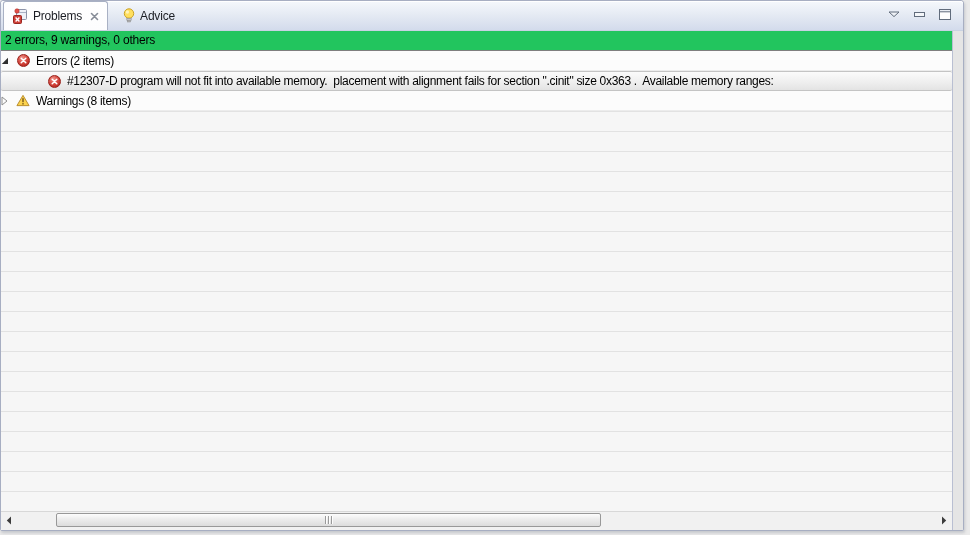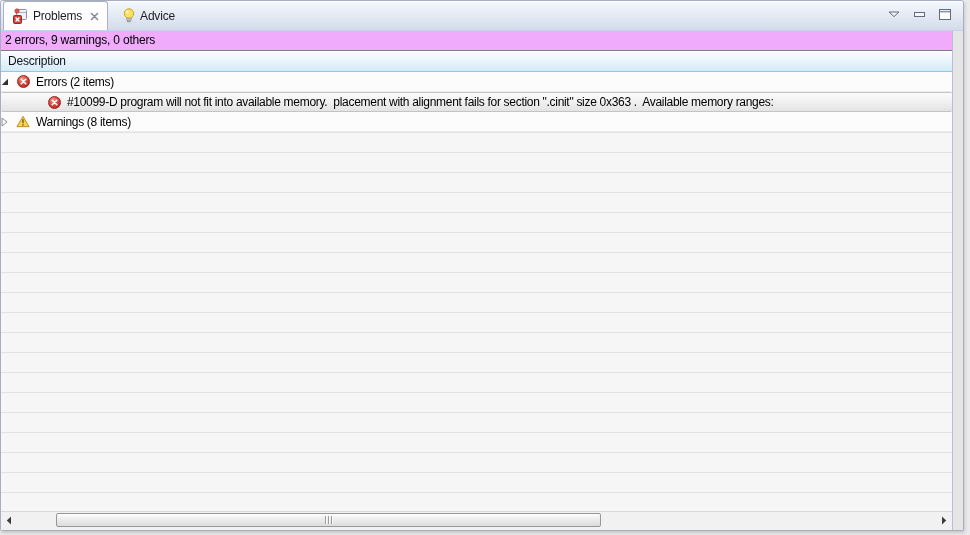--- a/index.html
+++ b/index.html
@@ -64,21 +64,21 @@
   .body{flex:1;display:flex;flex-direction:row;min-height:0;}
   .main{flex:1;display:flex;flex-direction:column;min-width:0;background:#fff;}
   .gutter{
     flex:0 0 10px;
     background:#e5e5e5;
     border-left:1px solid #b9bfd2;
   }
   
   .summary{
     flex:0 0 19px;height:19px;
-    background:#f0abfc;
+    background:#22c55e;
     border-bottom:1px solid #7f7f7f;
     font-size:12px;letter-spacing:-0.2px;color:#000;
     line-height:18px;padding-left:4px;
     white-space:pre;overflow:hidden;
   }
   
   .colhead{
     flex:0 0 21px;height:21px;
     background:linear-gradient(to bottom,#fbfdff 0%,#eaf5fc 45%,#d5eaf9 100%);
     border-bottom:1px solid #8ec8ed;
@@ -207,23 +207,20 @@
           </svg>
         </span>
       </div>
     </div>
 
     <div class="body">
       <div class="main">
 
         <div class="summary">2 errors, 9 warnings, 0 others</div>
 
-        <div class="colhead">
-          <span>Description</span>
-        </div>
 
         <div class="tree">
 
           <div class="row lvl0">
             <span class="twisty">
               <svg width="8" height="8" viewBox="0 0 8 8">
                 <polygon points="7,0.8 7,7 0.8,7" fill="#2f2f2f"></polygon>
               </svg>
             </span>
             <span class="badge">
@@ -238,21 +235,21 @@
 
 
           <div class="row lvl1 selected">
             <span class="badge">
               <span class="err-circle">
                 <svg width="7" height="7" viewBox="0 0 7 7">
                   <path d="M1.2 1.2 L5.8 5.8 M5.8 1.2 L1.2 5.8" stroke="#ffffff" stroke-width="1.5" stroke-linecap="round"></path>
                 </svg>
               </span>
             </span>
-            <span class="row-label">#10099-D program will not fit into available memory.  placement with alignment fails for section ".cinit" size 0x363 .  Available memory ranges:</span>
+            <span class="row-label">#12307-D program will not fit into available memory.  placement with alignment fails for section ".cinit" size 0x363 .  Available memory ranges:</span>
           </div>
 
           <div class="row lvl0">
             <span class="twisty">
               <svg width="7" height="10" viewBox="0 0 7 10">
                 <polygon points="1,1 6,5 1,9" fill="#fcfcfc" stroke="#8f8f8f"></polygon>
               </svg>
             </span>
             <span class="badge">
               <svg width="15" height="13" viewBox="0 0 15 13">

